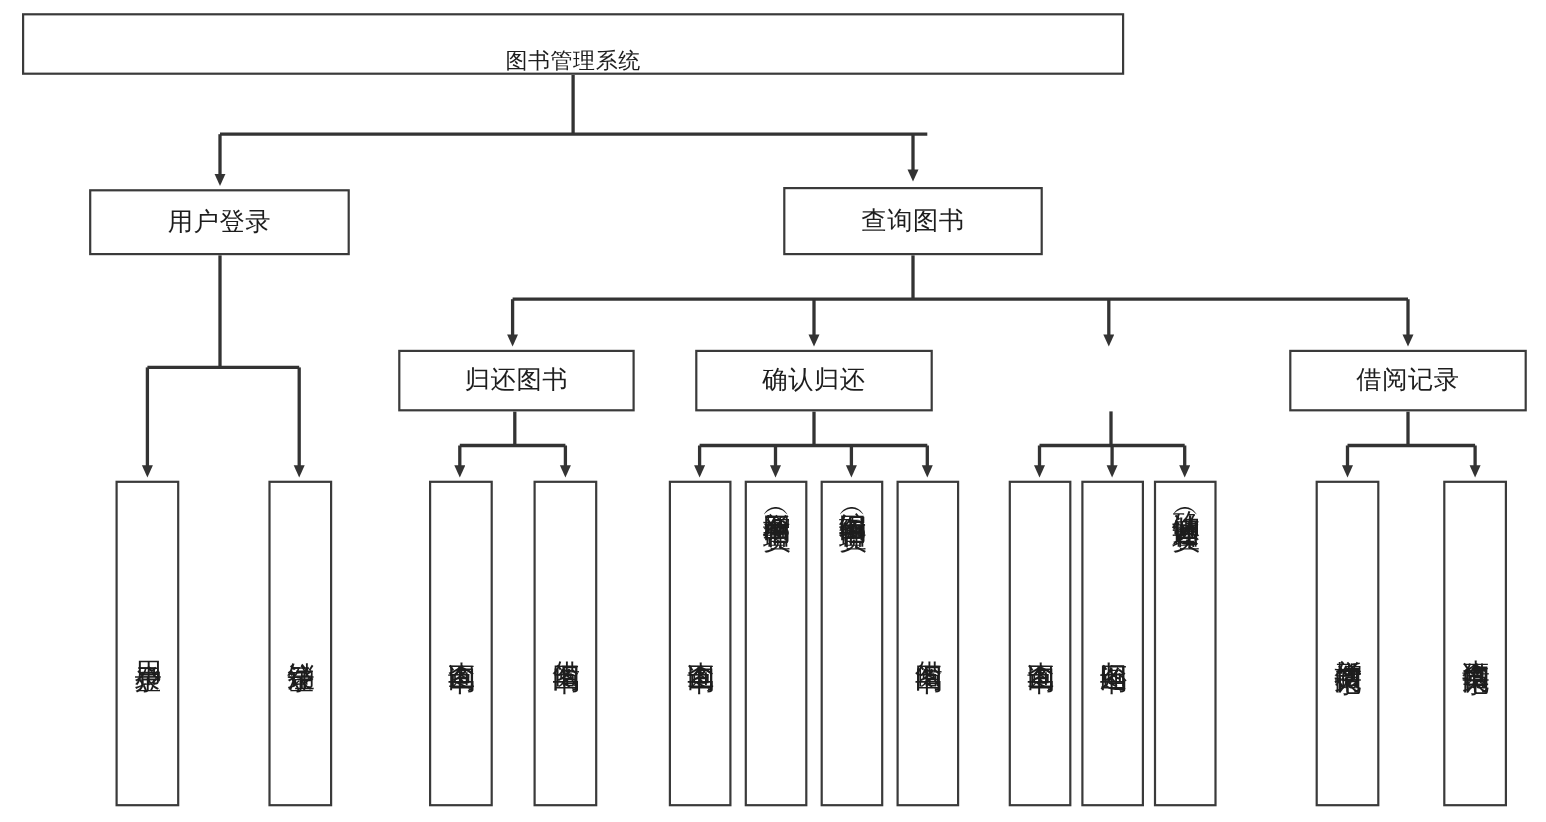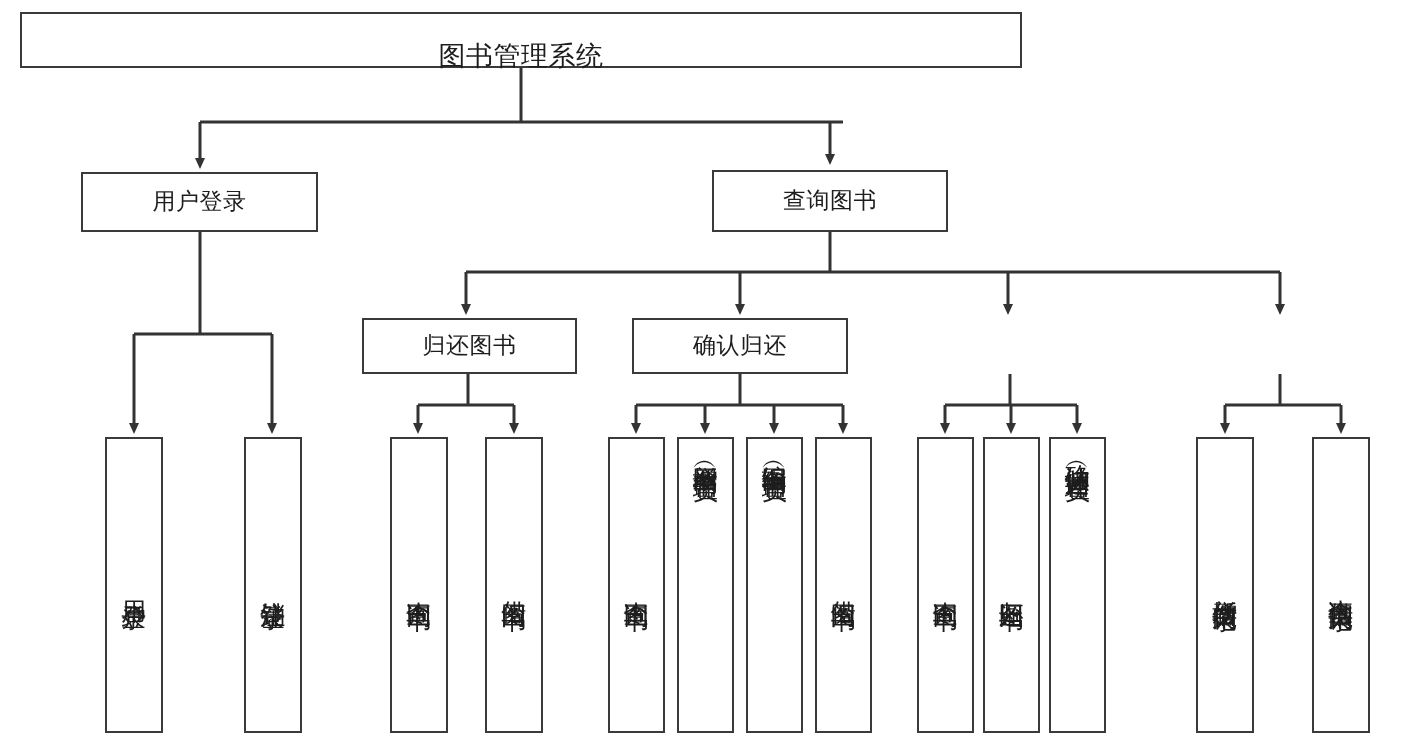--- a/index.html
+++ b/index.html
@@ -37,21 +37,21 @@
     text-align:center;
     line-height:1.18;
     color:#1d1d1d;
     letter-spacing:0.5px;
   }
   
   .node.horiz .label{
     font-size:23px;
     writing-mode:horizontal-tb;
   }
-  .node.root .label{font-size:27px;margin-top:33px;}
+  .node.root .label{font-size:20px;margin-top:33px;}
   
   .node.vert{
     align-items:flex-start;
     padding-top:14px;
   }
   .node.vert .label{
     writing-mode:vertical-rl;
     text-orientation:upright;
     font-size:25px;
     line-height:1.06;
@@ -145,20 +145,23 @@
 
   <div class="node horiz" style="left:362px;top:318px;width:215px;height:56px;">
     <span class="label">归还图书</span>
   </div>
 
   <div class="node horiz" style="left:632px;top:318px;width:216px;height:56px;">
     <span class="label">确认归还</span>
   </div>
 
 
+  <div class="node horiz" style="left:1172px;top:318px;width:216px;height:56px;">
+    <span class="label">借阅记录</span>
+  </div>
 
   <div class="node vert centered" style="left:105px;top:437px;width:58px;height:296px;">
     <span class="label">用户登录</span>
   </div>
 
   <div class="node vert centered" style="left:244px;top:437px;width:58px;height:296px;">
     <span class="label">注销登录</span>
   </div>
 
   <div class="node vert centered" style="left:390px;top:437px;width:58px;height:296px;">

